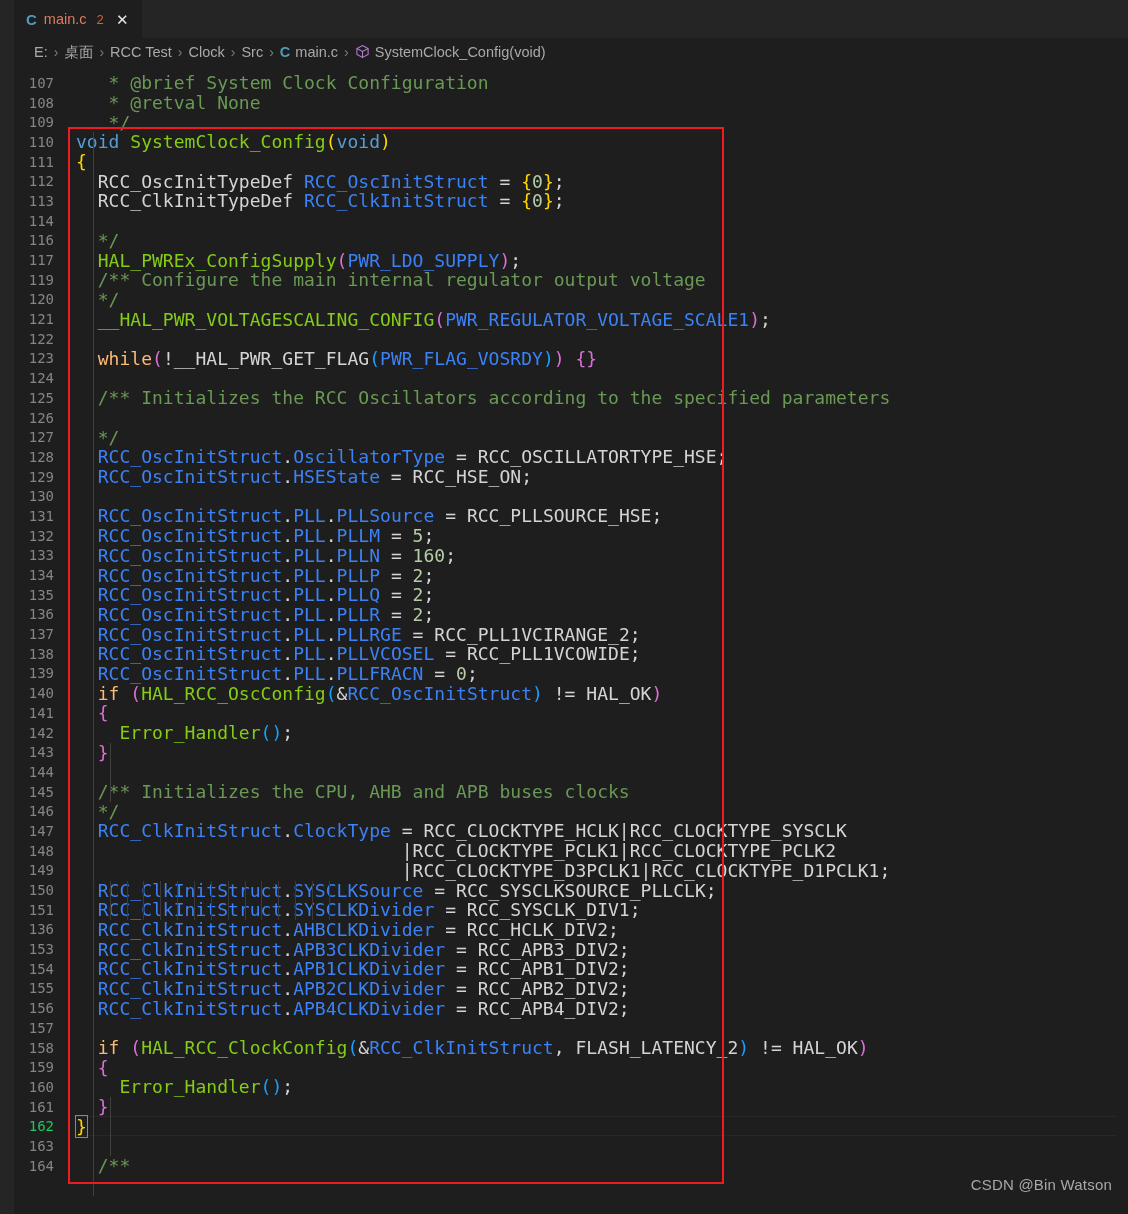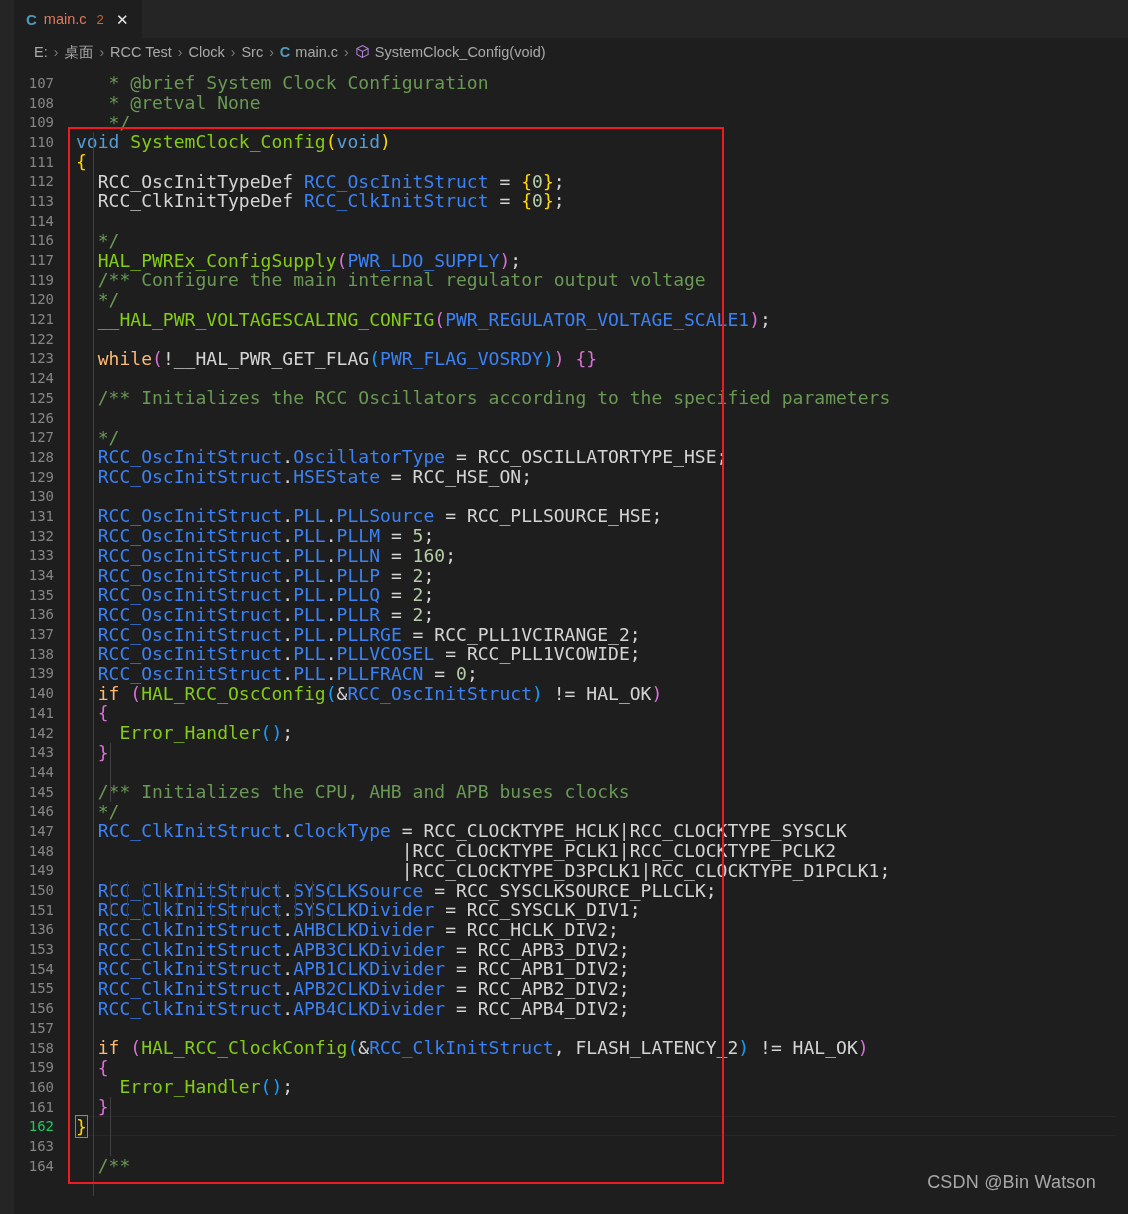--- a/index.html
+++ b/index.html
@@ -147,22 +147,22 @@
     left:68px; top:127px;
     width:656px; height:1057px;
     border:2.5px solid #ee1c22;
     box-sizing:border-box;
     pointer-events:none;
     z-index:5;
   }
 
   
   .watermark {
-    position:absolute; right:32px; bottom:21px;
-    color:#a8a8a8; font-size:18px;
+    position:absolute; right:16px; bottom:21px;
+    color:#a8a8a8; font-size:15px;
     font-family:"Liberation Sans", sans-serif;
     letter-spacing:0.2px;
     user-select:none;
   }
 </style>
 </head>
 <body>
 
 <div class="window">
 

